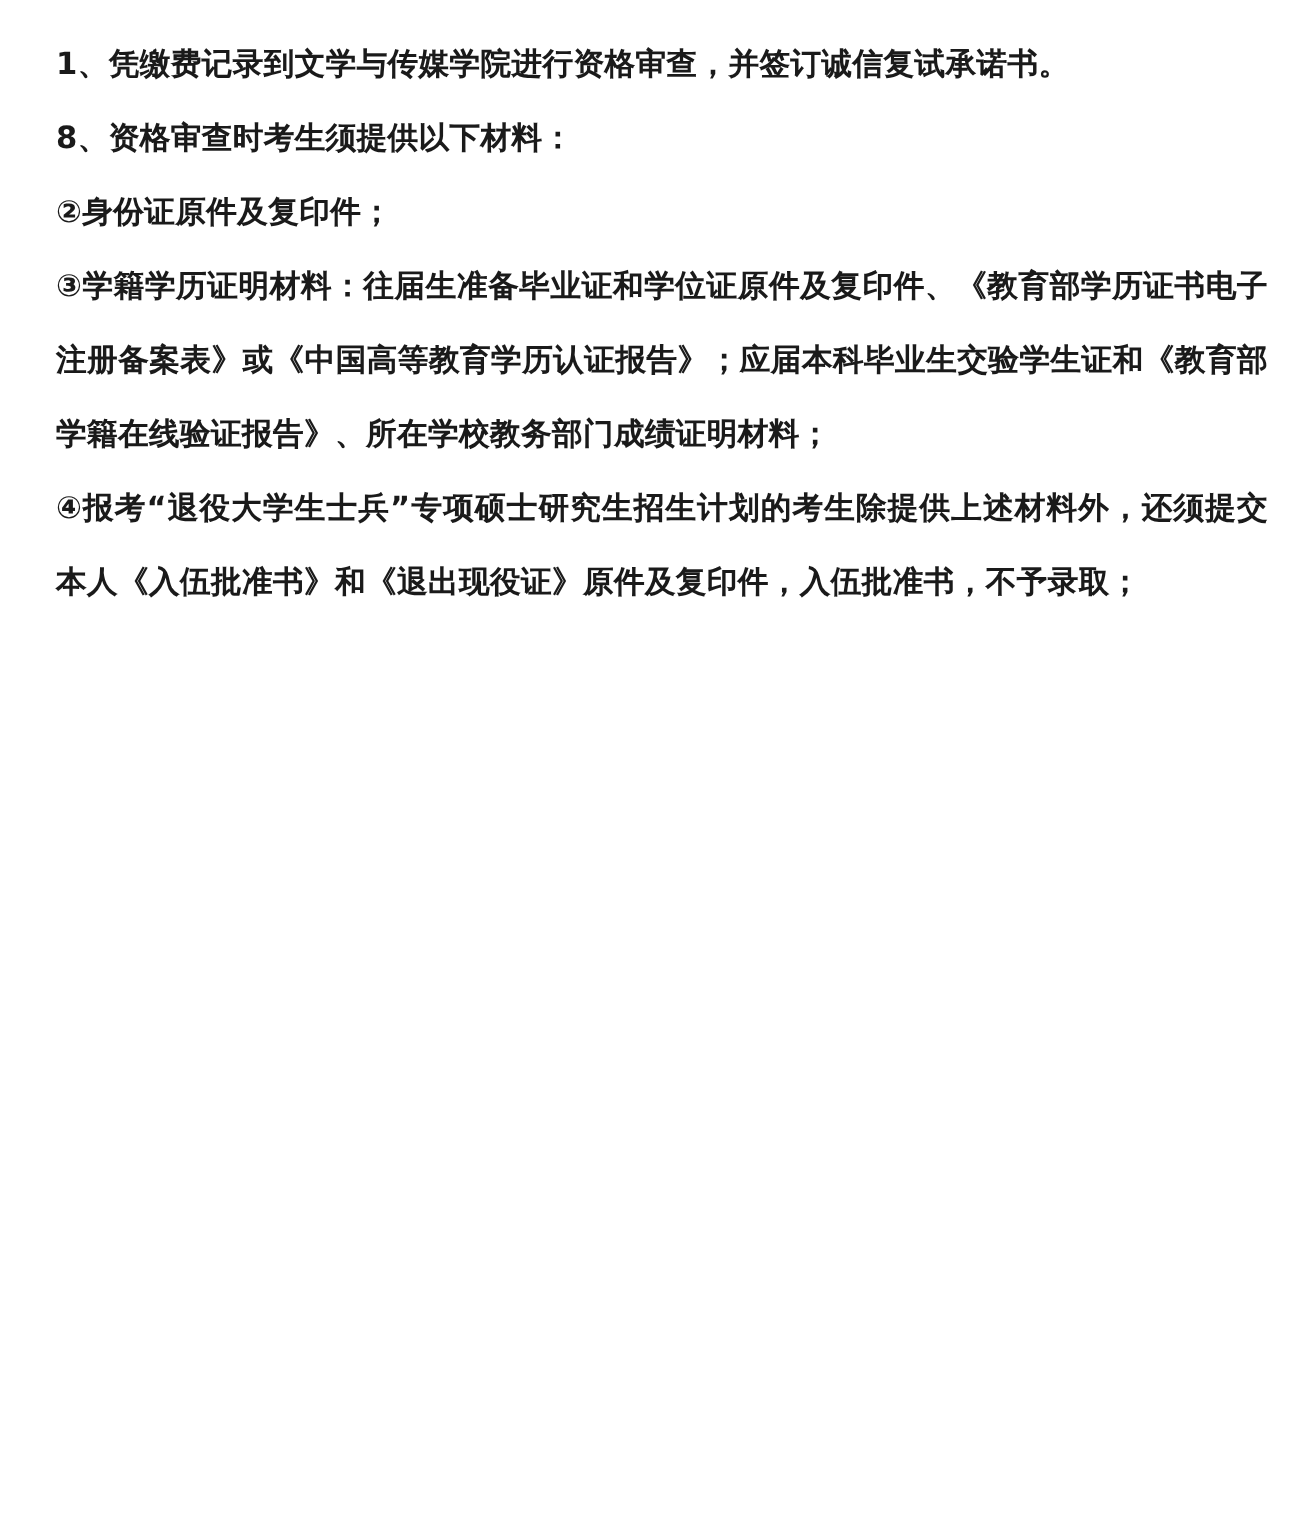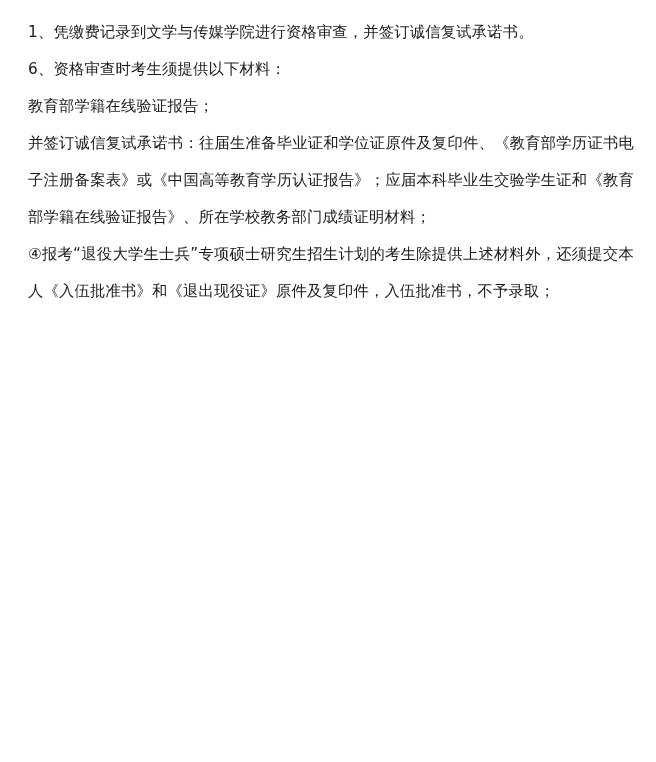--- a/index.html
+++ b/index.html
@@ -22,25 +22,26 @@
     background: #ffffff;
   }
   .para {
     font-size: 15.3px;
     line-height: 37px;
     text-align: justify;
     text-justify: inter-ideograph;
     margin: 0 0 0 0;
     letter-spacing: 0.2px;
     color: #1a1a1a;
+    font-weight: bold;
   }
   .para.indent-0 { text-indent: 0; }
 </style>
 </head>
 <body>
 
 <div class="page">
   <p class="para indent-0">1、凭缴费记录到文学与传媒学院进行资格审查，并签订诚信复试承诺书。</p>
-  <p class="para indent-0">6、资格审查时考生须提供以下材料：</p>
-  <p class="para indent-0">教育部学籍在线验证报告；</p>
-  <p class="para indent-0">并签订诚信复试承诺书：往届生准备毕业证和学位证原件及复印件、《教育部学历证书电子注册备案表》或《中国高等教育学历认证报告》；应届本科毕业生交验学生证和《教育部学籍在线验证报告》、所在学校教务部门成绩证明材料；</p>
+  <p class="para indent-0">8、资格审查时考生须提供以下材料：</p>
+  <p class="para indent-0">②身份证原件及复印件；</p>
+  <p class="para indent-0">③学籍学历证明材料：往届生准备毕业证和学位证原件及复印件、《教育部学历证书电子注册备案表》或《中国高等教育学历认证报告》；应届本科毕业生交验学生证和《教育部学籍在线验证报告》、所在学校教务部门成绩证明材料；</p>
   <p class="para indent-0">④报考“退役大学生士兵”专项硕士研究生招生计划的考生除提供上述材料外，还须提交本人《入伍批准书》和《退出现役证》原件及复印件，入伍批准书，不予录取；</p>
 </div>
 
 </body></html>

